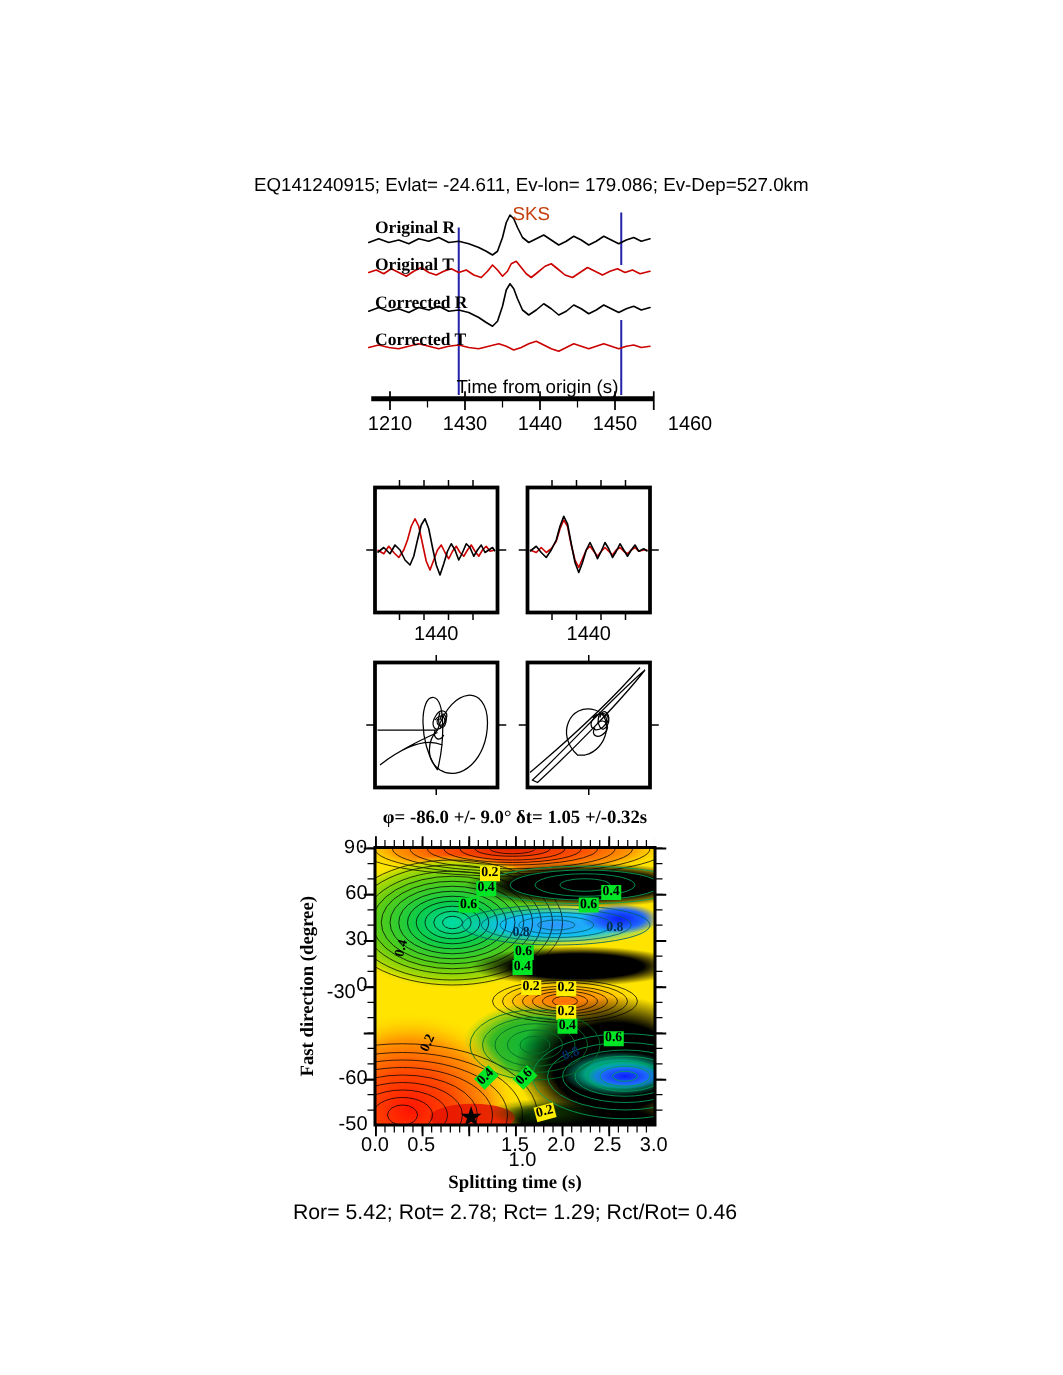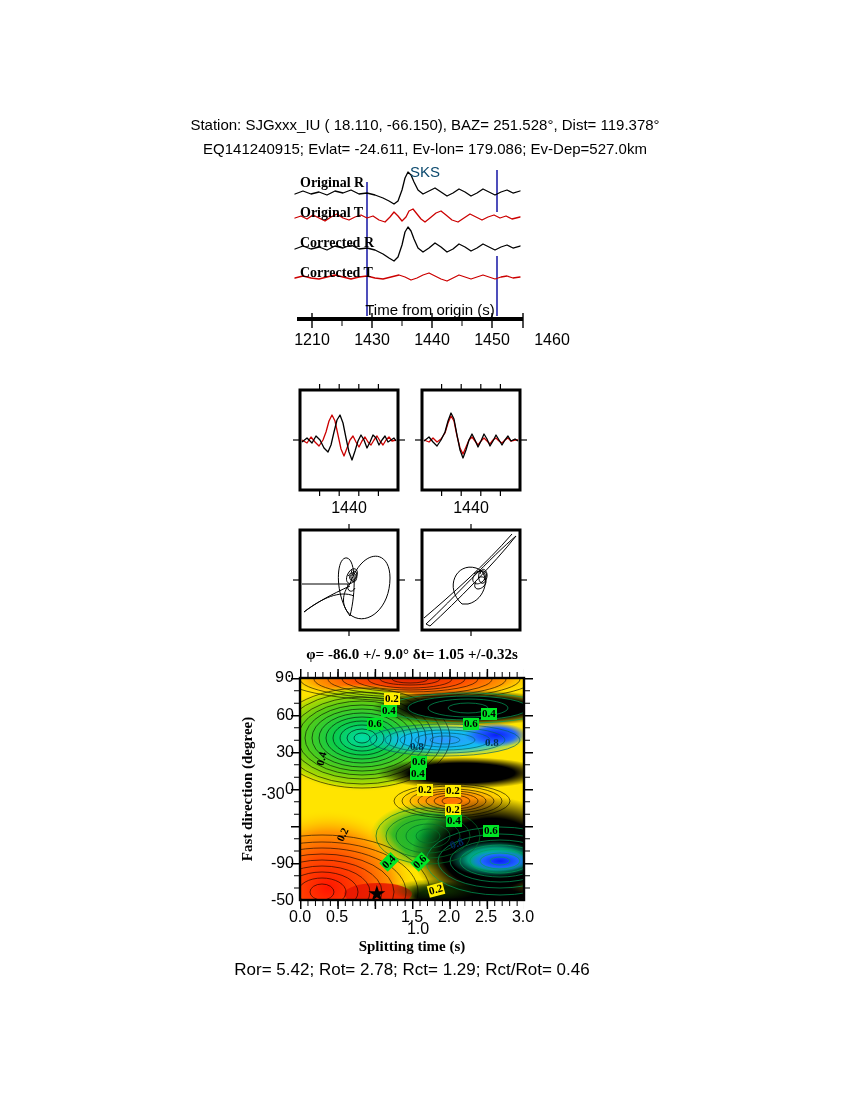--- a/index.html
+++ b/index.html
@@ -1,38 +1,37 @@
 <!DOCTYPE html>
 <html><head>
 <meta charset="utf-8">
 <style>
   html,body{margin:0;padding:0;background:#fff;}
   .canvas{position:relative;width:850px;height:1100px;background:#fff;overflow:hidden;
           font-family:"Liberation Sans",sans-serif;color:#000;}
   .ctr{text-align:center;}
   .hdr{position:absolute;left:5px;width:840px;font-size:15px;}
   .tracelbl{position:absolute;font:bold 14px "Liberation Serif",serif;}
-  .sks{position:absolute;font-size:15px;color:#0c4a6e;}
+  .sks{position:absolute;font-size:15px;color:#c2410c;}
   .axlbl{position:absolute;font-size:15px;}
   .ticknum{position:absolute;font-size:16px;}
   .serifb{font-family:"Liberation Serif",serif;font-weight:bold;}
   .ylab{position:absolute;left:247px;top:789px;transform:translate(-50%,-50%) rotate(-90deg);
         white-space:nowrap;font:bold 15px "Liberation Serif",serif;}
   .clbl{position:absolute;font:bold 11px "Liberation Serif",serif;line-height:1.05;padding:0 1px;}
   .bg-y{background:#FFEE00;}
   .bg-g{background:#00E626;}
   .star{position:absolute;font-size:22px;line-height:22px;color:#000;}
   svg{position:absolute;overflow:visible;}
 </style>
 </head>
 <body>
 
 <div class="canvas">
 
-  <div class="hdr ctr" style="top:116px;">Station: SJGxxx_IU (  18.110,  -66.150), BAZ=  251.528°, Dist=  119.378°</div>
   <div class="hdr ctr" style="top:140px;">EQ141240915; Evlat= -24.611, Ev-lon= 179.086; Ev-Dep=527.0km</div>
 
   <svg style="left:290px;top:160px;" width="270" height="178" viewBox="0 0 270 178">
     <g stroke="#2222AA" stroke-width="1.6">
       <line x1="77" y1="22" x2="77" y2="156"></line>
       <line x1="207" y1="10" x2="207" y2="52"></line>
       <line x1="207" y1="96" x2="207" y2="156"></line>
     </g>
     <g fill="none" stroke-linejoin="round" stroke-linecap="round">
       <polyline stroke="#000" stroke-width="1.3" points="5,34 13,31 21,34 29,32 37,35 45,31 53,33 61,30 69,34 77,33 85,35 93,38 99,41 104,44 108,41 112,30 115,18 118,12 121,15 124,22 128,30 133,34 139,31 145,28 151,32 157,36 163,33 169,29 175,32 181,36 187,33 193,29 199,32 205,35 211,32 217,30 223,33 230,31"></polyline>
@@ -344,21 +343,21 @@
   <span class="clbl bg-y" style="left:428px;top:884px;transform:rotate(-15deg);">0.2</span>
 
   <div class="star" style="left:367px;top:883px;">★</div>
 
   <div class="ylab">Fast direction (degree)</div>
   <div class="ticknum" style="left:252px;top:669px;width:42px;text-align:right;font-family:Liberation Mono, monospace;">90</div>
   <div class="ticknum" style="left:252px;top:706px;width:42px;text-align:right;">60</div>
   <div class="ticknum" style="left:252px;top:743px;width:42px;text-align:right;">30</div>
   <div class="ticknum" style="left:252px;top:780px;width:42px;text-align:right;">0</div>
   <div class="ticknum" style="left:252px;top:785px;width:42px;text-align:center;">-30</div>
-  <div class="ticknum" style="left:252px;top:854px;width:42px;text-align:right;">-90</div>
+  <div class="ticknum" style="left:252px;top:854px;width:42px;text-align:right;">-60</div>
   <div class="ticknum" style="left:252px;top:891px;width:42px;text-align:right;">-50</div>
 
   <div class="ticknum ctr" style="left:282px;top:908px;width:36px;">0.0</div>
   <div class="ticknum ctr" style="left:319px;top:908px;width:36px;">0.5</div>
   <div class="ticknum ctr" style="left:356px;top:920px;width:36px;margin-left:44px;">1.0</div>
   <div class="ticknum ctr" style="left:394px;top:908px;width:36px;">1.5</div>
   <div class="ticknum ctr" style="left:431px;top:908px;width:36px;">2.0</div>
   <div class="ticknum ctr" style="left:468px;top:908px;width:36px;">2.5</div>
   <div class="ticknum ctr" style="left:505px;top:908px;width:36px;">3.0</div>
 

